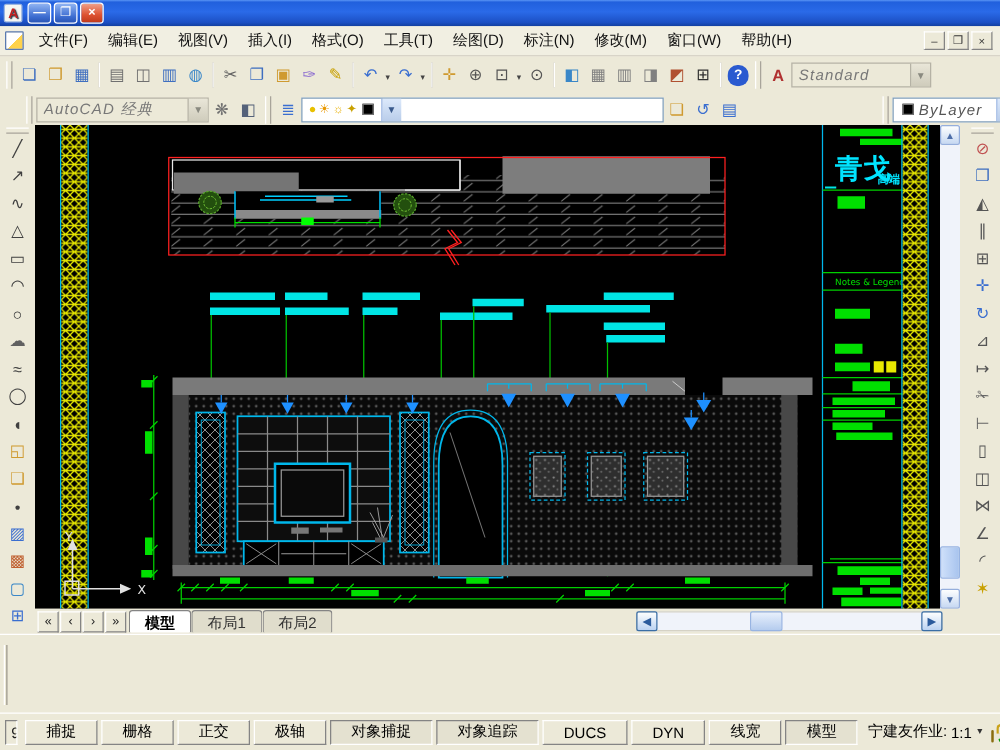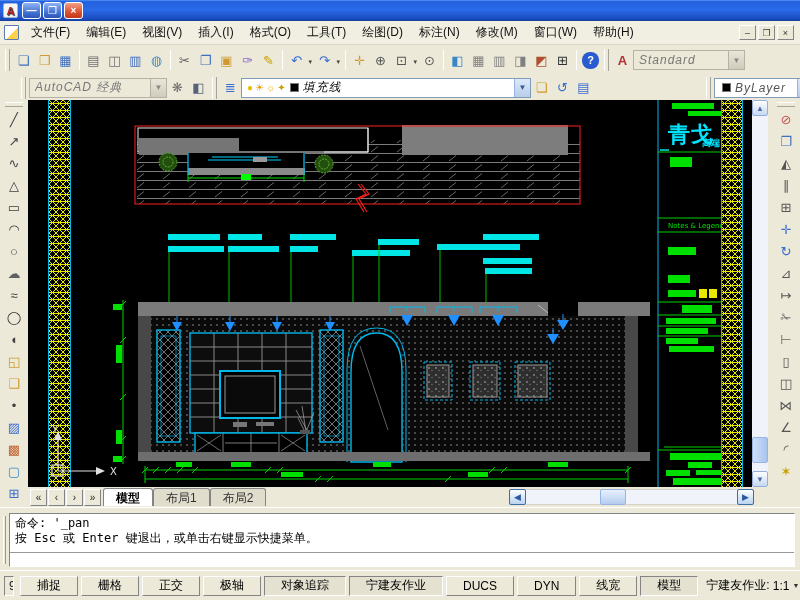--- a/index.html
+++ b/index.html
@@ -210,21 +210,20 @@
     <div class="hgrip"></div>
     <div class="ti" style="color:#3a6ed0">≣</div>
     <div class="combo white" style="width:290px">
       <span style="display:flex;align-items:center">
         <span class="mini-glyph" style="color: rgb(232, 192, 0);">●</span>
           <span class="mini-glyph" style="color: rgb(232, 152, 0);">☀</span>
           <span class="mini-glyph" style="color: rgb(232, 176, 0);">☼</span>
           <span class="mini-glyph" style="color: rgb(200, 160, 0);">✦</span>
       </span>
       <span class="swatch"></span>
-      <span class="ctext" style="color:#000">填充线</span>
       <span class="arrow">▼</span>
     </div>
     <div style="display:flex;align-items:center">
       <div class="ti" style="color: rgb(207, 154, 48);">❏</div>
         <div class="ti" style="color: rgb(58, 110, 208);">↺</div>
         <div class="ti" style="color: rgb(58, 110, 208);">▤</div>
     </div>
     <div class="hgrip" style="margin-left:auto"></div>
     <div class="combo" style="width:100px;background:#fff;border-color:#7f9db9">
       <span class="swatch"></span>
@@ -540,39 +539,31 @@
         <div class="tab">布局2</div>
     </div>
     <div class="htrack"></div>
     <div class="hscroll-btn" style="left:481px">◀</div>
     <div class="hthumb"></div>
     <div class="hscroll-btn" style="left:709px">▶</div>
   </div>
 
   <div class="cmd">
     <div class="cmd-grip"></div>
-    <div class="cmd-box">
-      <div class="cmd-hist">
-        <div>命令: '_pan</div>
-        <div>按 Esc 或 Enter 键退出，或单击右键显示快捷菜单。</div>
-      </div>
-      <div class="cmd-div"></div>
-      <input class="cmd-input" value="" style="">
-    </div>
   </div>
 
   <div class="statusbar">
     <div class="coords">91958.5716, -55853.0763, 0.0000</div>
     <div class="stoggles">
       <div class="sbtn">捕捉</div>
         <div class="sbtn">栅格</div>
         <div class="sbtn">正交</div>
         <div class="sbtn">极轴</div>
+        <div class="sbtn pressed">对象捕捉</div>
         <div class="sbtn pressed">对象追踪</div>
-        <div class="sbtn pressed">宁建友作业</div>
         <div class="sbtn">DUCS</div>
         <div class="sbtn">DYN</div>
         <div class="sbtn">线宽</div>
         <div class="sbtn pressed">模型</div>
     </div>
     <div class="ann">
       <span>宁建友作业:</span>
       <span style="font-weight:normal">1:1</span>
       <span class="caret-s">▼</span>
     </div>

